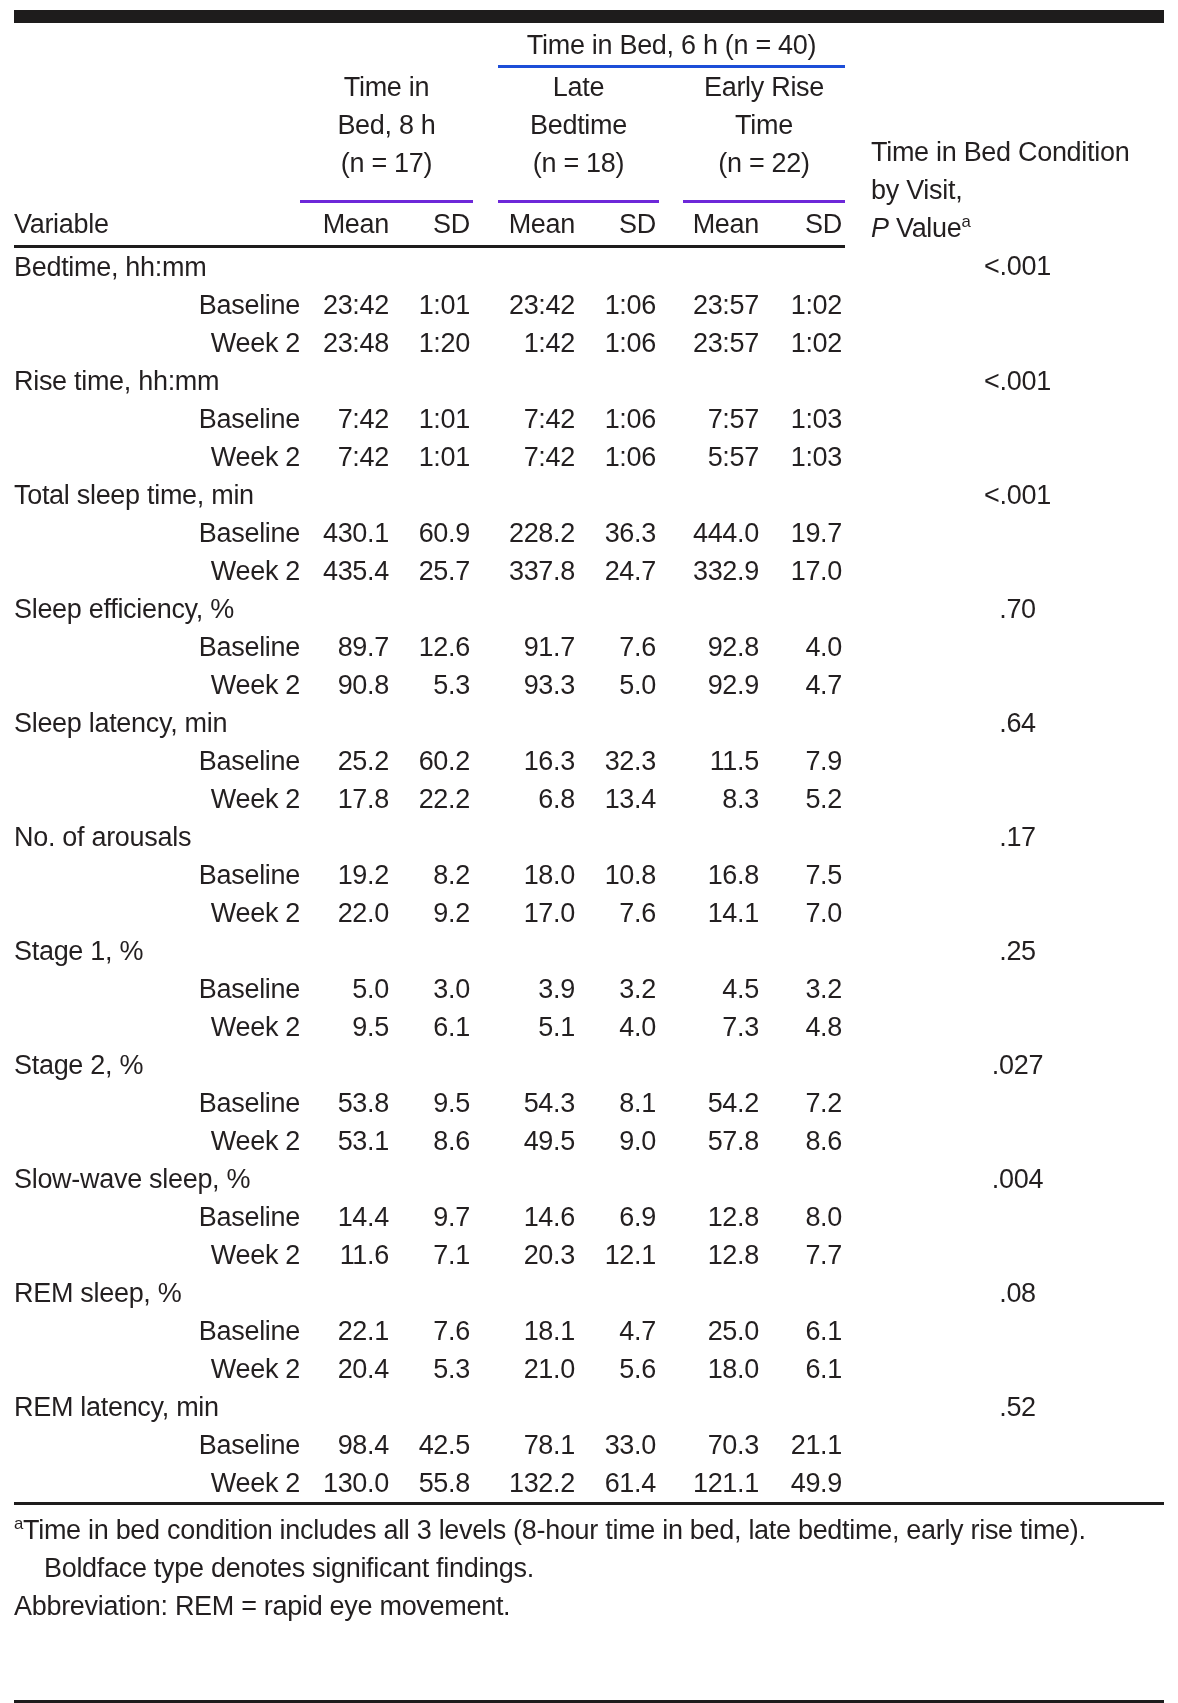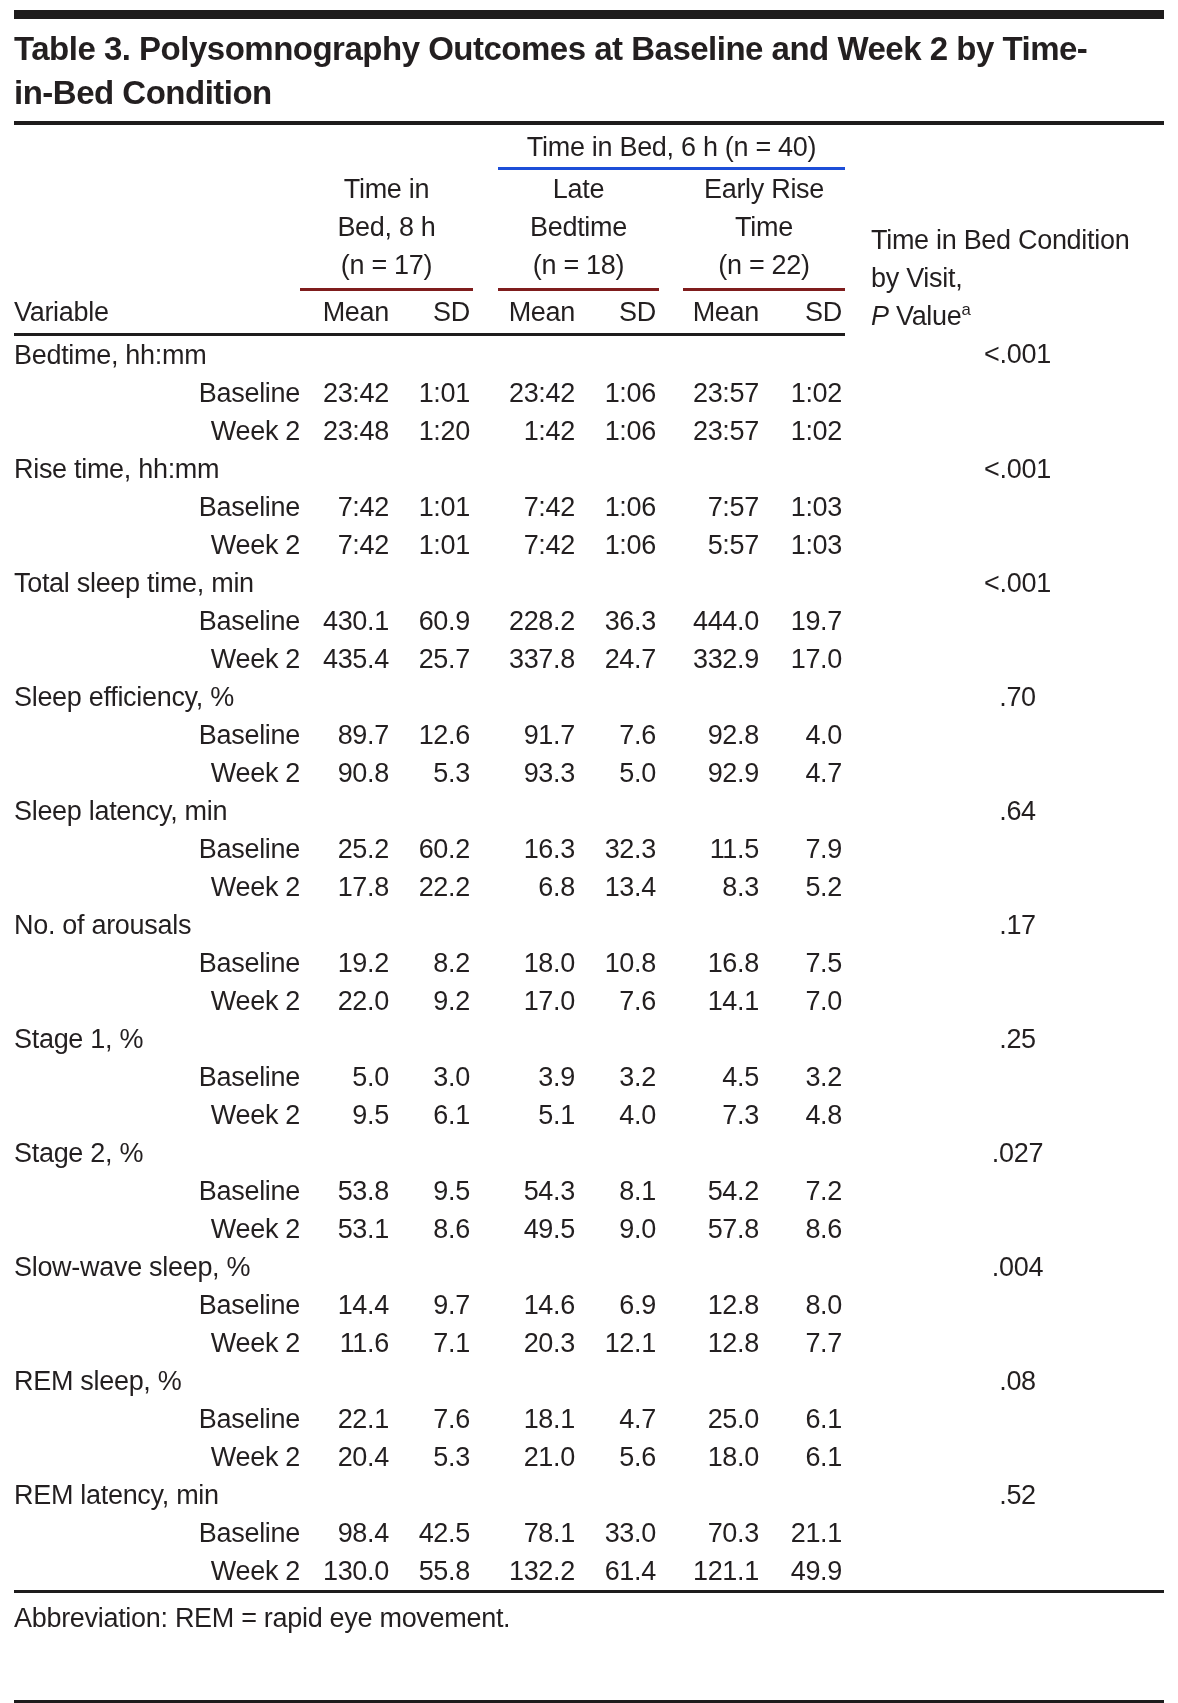--- a/index.html
+++ b/index.html
@@ -22,22 +22,22 @@
   col.c-g1{width:25px;}  col.c-m2{width:80px;} col.c-s2{width:81px;}
   col.c-g2{width:24px;}  col.c-m3{width:79px;} col.c-s3{width:83px;}
   col.c-p{width:319px;}
   th{font-weight:400;padding:0;}
   td{padding:0;}
   thead .span6h{
     border-bottom:3px solid #1d4ed8;text-align:center;vertical-align:bottom;
     line-height:36px;height:40px;padding-bottom:2px;margin-top:36px;
   }
   thead .grp{
-    border-bottom:3px solid #7f1d1d;text-align:center;vertical-align:bottom;
-    padding-bottom:4px;
+    border-bottom:3px solid #6d28d9;text-align:center;vertical-align:bottom;
+    padding-bottom:18px;
   }
   thead .grp div{line-height:38px;}
   thead .phead{vertical-align:bottom;text-align:left;padding-left:26px;}
   thead .phead div{line-height:38px;}
   thead .phead .pit{font-style:italic;}
   tr.r3 th, tr.r3 td{border-bottom:3px solid #1e1c1c;}
   tr.r3 th{line-height:42px;vertical-align:bottom;}
   th.varh{text-align:left;}
   th.numh, td.num{text-align:right;padding-right:3px;}
   sup{font-size:0.62em;vertical-align:super;line-height:0;}
@@ -50,21 +50,20 @@
   .fn-block{margin:6px 14px 0 14px;}
   .fn{margin:0;line-height:38px;}
   .fn.hang{padding-left:30px;text-indent:-30px;}
   .bottombar{position:absolute;left:14px;right:14px;bottom:8px;height:5px;background:#1e1c1c;}
 </style>
 </head>
 <body>
 
 <div class="page">
   <div class="topbar"></div>
-  <h1 class="title">Table 3. Polysomnography Outcomes at Baseline and Week 2 by Time-in-Bed Condition</h1>
   <div class="title-rule"></div>
 
   <table>
     <colgroup>
       <col class="c-var">
         <col class="c-m1">
         <col class="c-s1">
         <col class="c-g1">
       <col class="c-m2">
         <col class="c-s2">
@@ -424,17 +423,18 @@
           <td class="num">61.4</td>
           <td></td>
           <td class="num">121.1</td>
           <td class="num">49.9</td>
           <td class="p"></td>
         </tr>
       </tbody>
   </table>
 
   <div class="fn-block">
+    <p class="fn hang"><sup>a</sup><span>Time in bed condition includes all 3 levels (8-hour time in bed, late bedtime, early rise time). Boldface type denotes significant findings.</span></p>
     <p class="fn">Abbreviation: REM = rapid eye movement.</p>
   </div>
 
   <div class="bottombar"></div>
 </div>
 
 </body></html>

